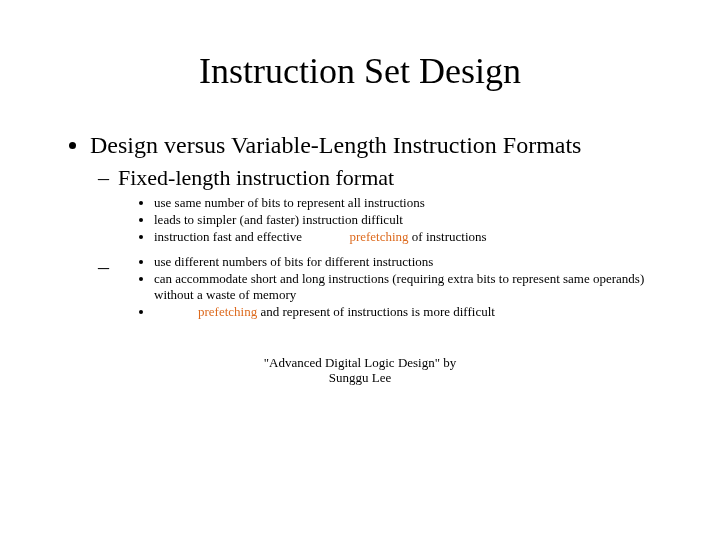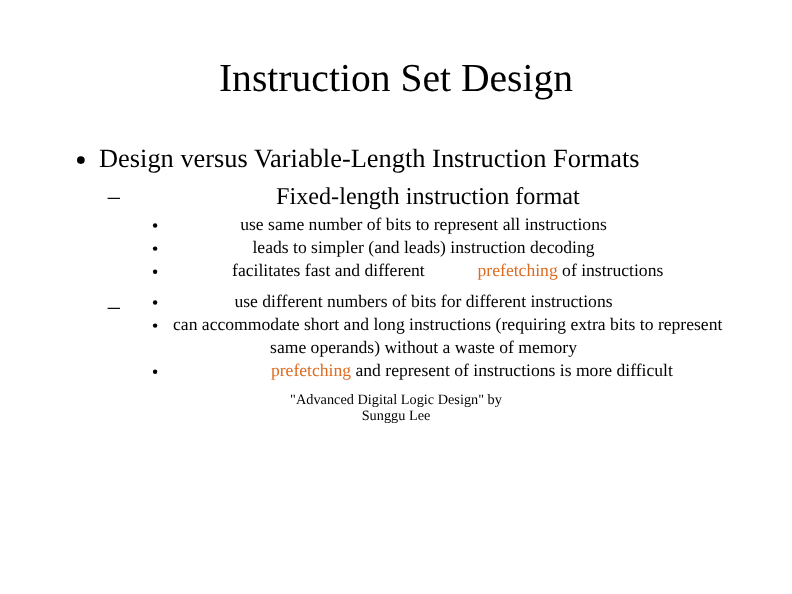--- a/index.html
+++ b/index.html
@@ -30,39 +30,38 @@
     padding-left: 30px;
   }
   ul.l1 > li {
     font-size: 24px;
     margin-bottom: 4px;
   }
   ul.l2 {
     list-style: none;
     margin: 6px 0 0 0;
     padding-left: 28px;
-    text-align: center;
   }
   ul.l2 > li {
     font-size: 22px;
     margin-bottom: 2px;
     position: relative;
   }
   ul.l2 > li::before {
     content: "–";
     position: absolute;
     left: -20px;
   }
   ul.l3 {
     list-style: disc;
     margin: 4px 0 8px 0;
     padding-left: 36px;
   }
   ul.l3 > li {
-    font-size: 16px;
+    font-size: 13px;
     line-height: 1.3;
   }
   .highlight {
     color: #dd6b1f;
     padding-left: 44px;
   }
   .footer {
     position: absolute;
     bottom: 18px;
     left: 0;
@@ -84,24 +83,24 @@
       <span>Design versus Variable-Length Instruction Formats</span>
       <ul class="l2">
 
         <li>
           <span>Fixed-length instruction format</span>
           <ul class="l3">
             <li>
               <span>use same number of bits to represent all instructions</span><span class="highlight"></span><span></span>
             </li>
             <li>
-              <span>leads to simpler (and leads) instruction decoding</span><span class="highlight"></span><span></span>
+              <span>leads to simpler (and faster) instruction difficult</span><span class="highlight"></span><span></span>
             </li>
             <li>
-              <span>facilitates fast and different </span><span class="highlight">prefetching</span><span> of instructions</span>
+              <span>instruction fast and effective </span><span class="highlight">prefetching</span><span> of instructions</span>
             </li>
           </ul>
         </li>
 
         <li>
           <ul class="l3">
             <li>
               <span>use different numbers of bits for different instructions</span><span class="highlight"></span><span></span>
             </li>
             <li>

